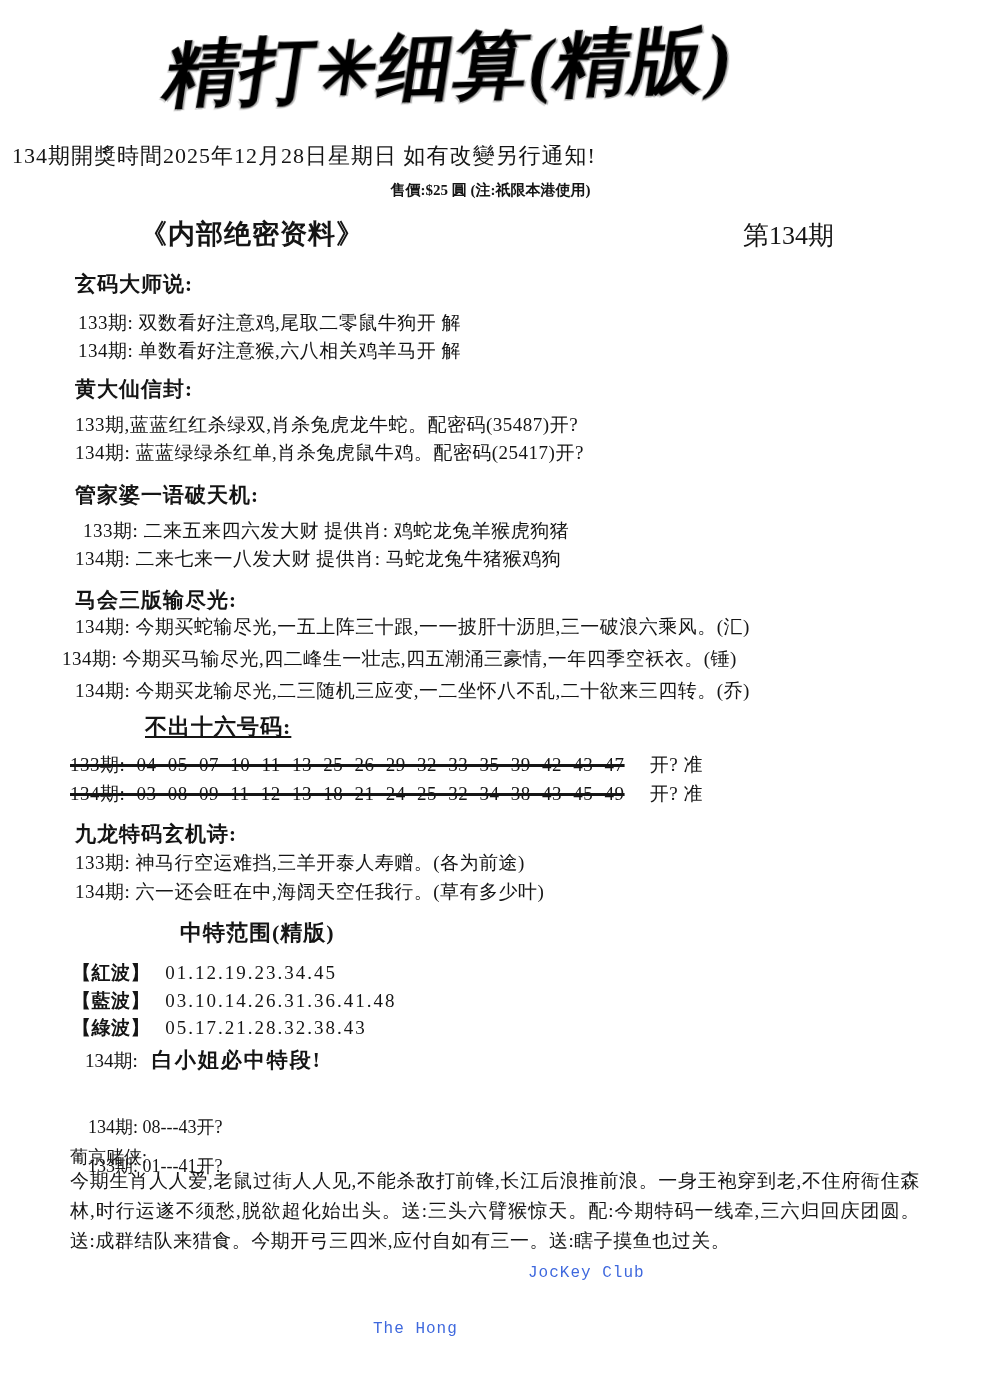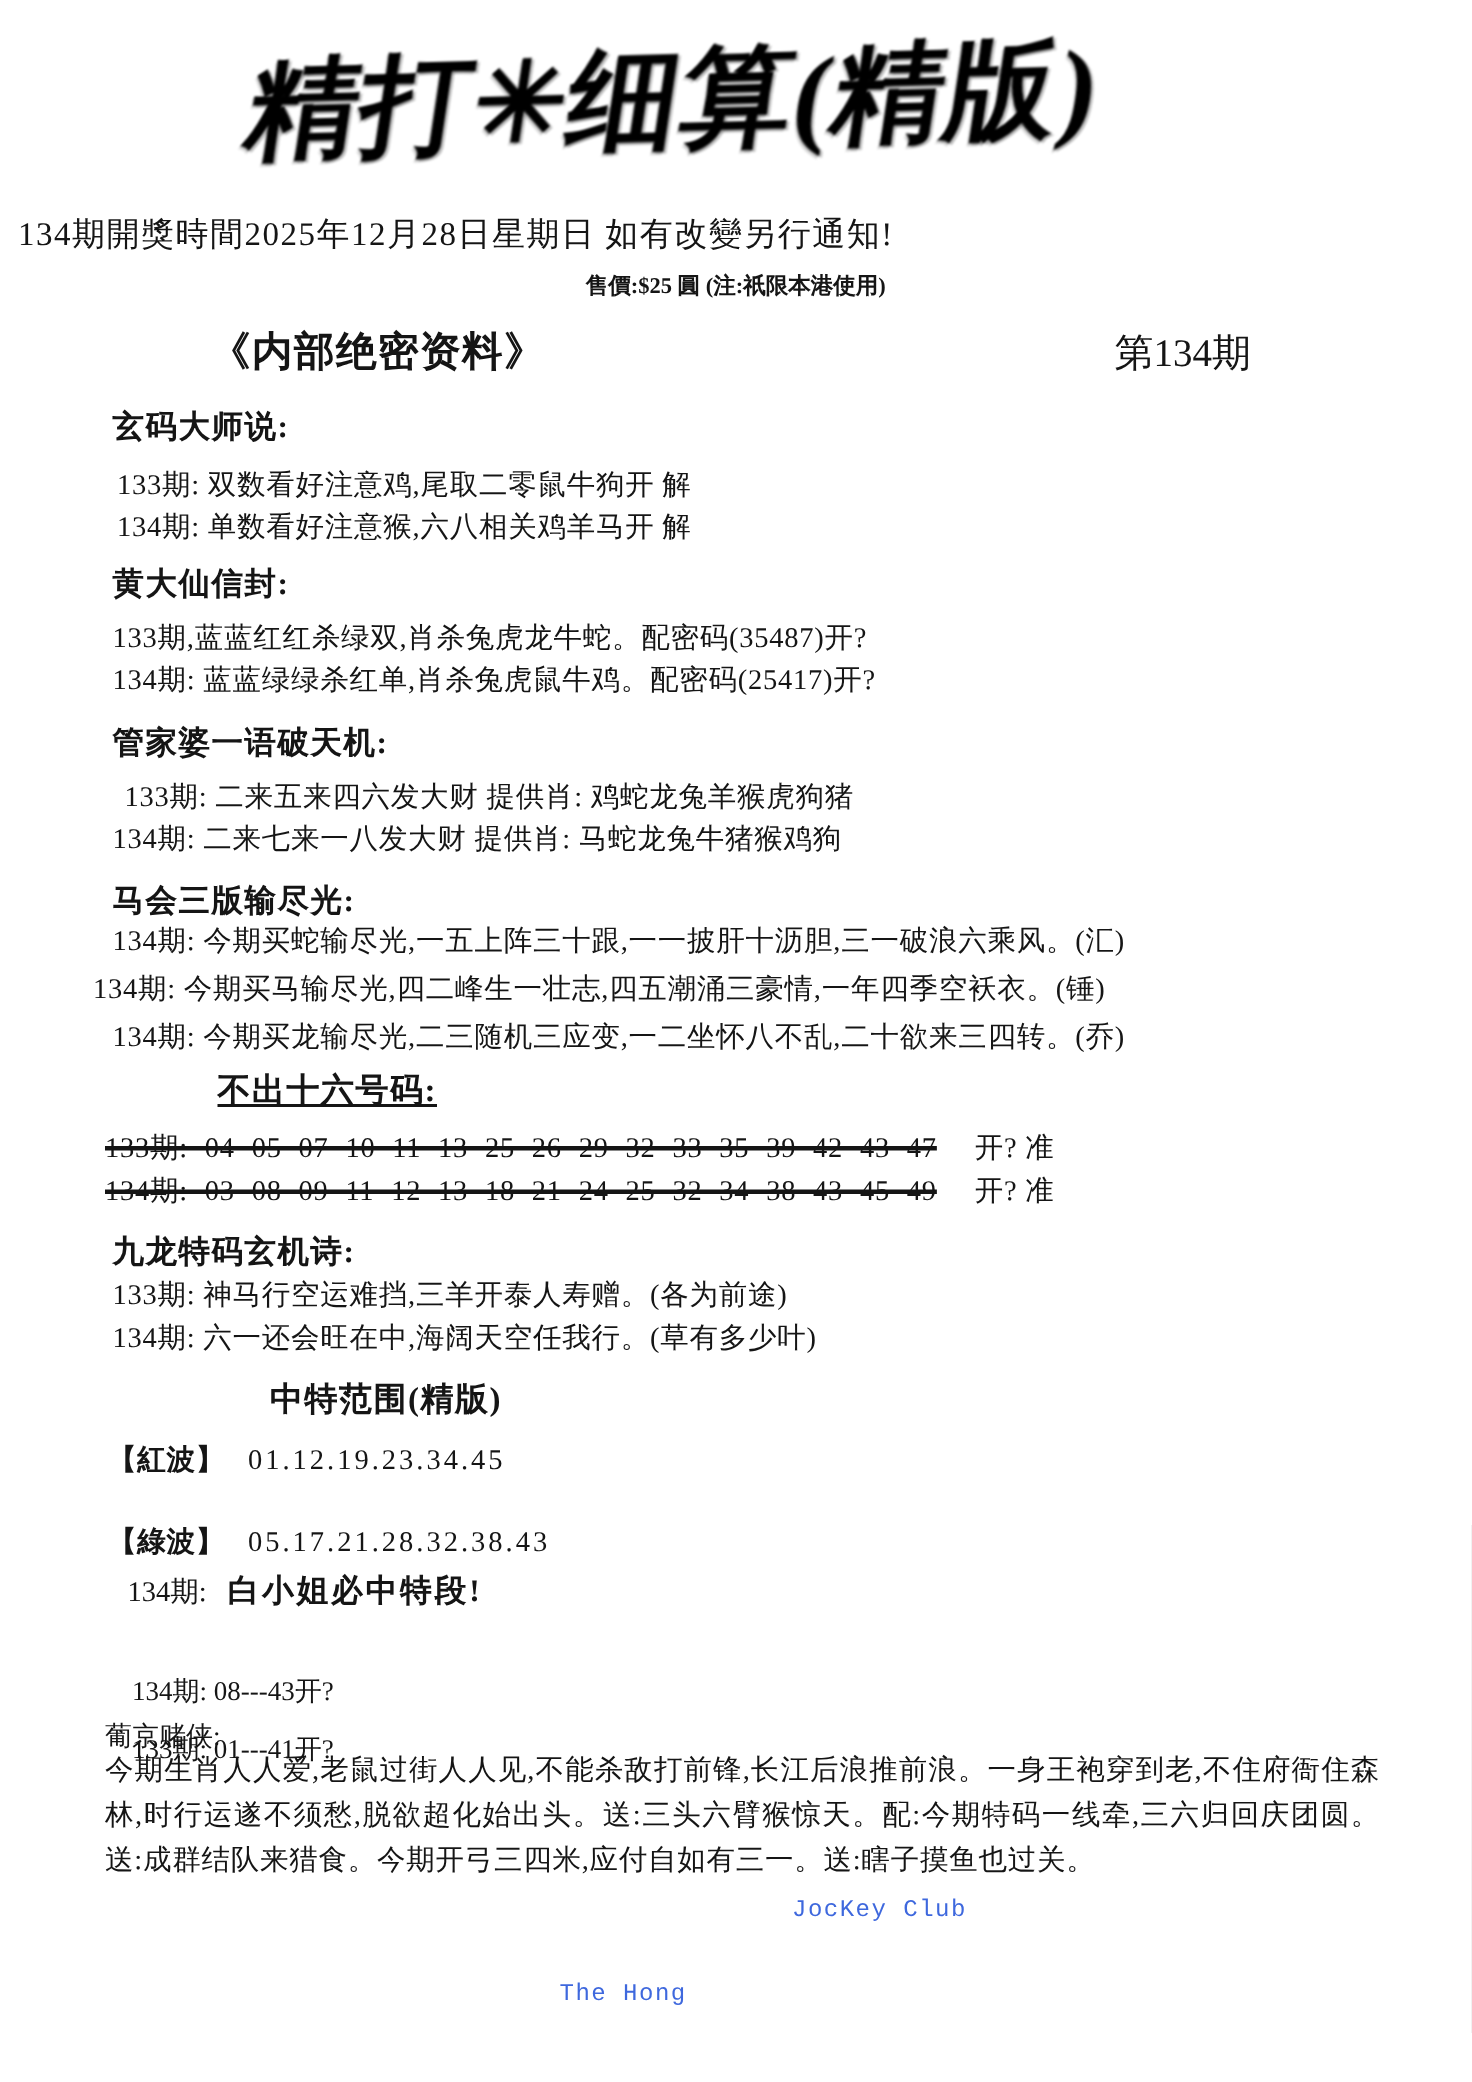--- a/index.html
+++ b/index.html
@@ -100,20 +100,24 @@
   <div class="abs sec-h" style="top:820px;left:75px;">九龙特码玄机诗:</div>
   <div class="abs line" style="top:850px;left:75px;">133期: 神马行空运难挡,三羊开泰人寿赠。(各为前途)</div>
   <div class="abs line" style="top:879px;left:75px;">134期: 六一还会旺在中,海阔天空任我行。(草有多少叶)</div>
 
   <div class="abs sec-h" style="top:918px;left:180px;font-size:22px;">中特范围(精版)</div>
 
   <div class="abs line" style="top:960px;left:72px;">
     <span class="wave-label">【紅波】</span>
     <span class="wave-nums">01.12.19.23.34.45</span>
   </div>
+  <div class="abs line" style="top:988px;left:72px;">
+    <span class="wave-label">【藍波】</span>
+    <span class="wave-nums">03.10.14.26.31.36.41.48</span>
+  </div>
   <div class="abs line" style="top:1015px;left:72px;">
     <span class="wave-label">【綠波】</span>
     <span class="wave-nums">05.17.21.28.32.38.43</span>
   </div>
 
   <div class="abs" style="top:1046px;left:85px;">
     <span class="bai-prefix">134期:</span>
     <span class="bai-title">白小姐必中特段!</span>
   </div>
   <div class="abs line-sm" style="top:1154px;left:88px;">133期: 01---41开?</div>

